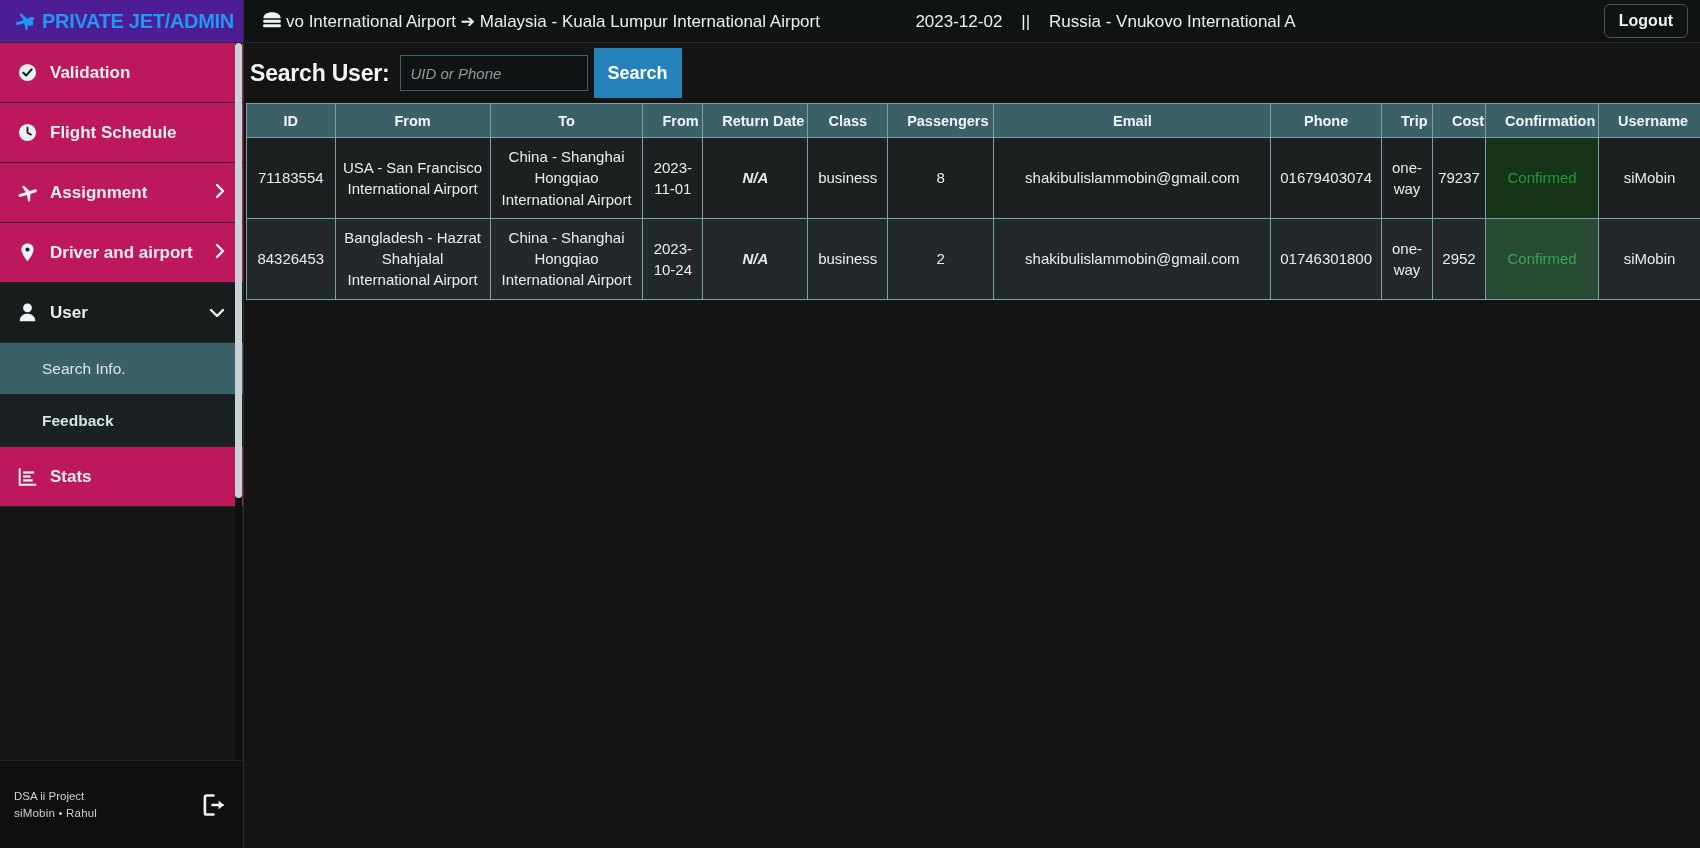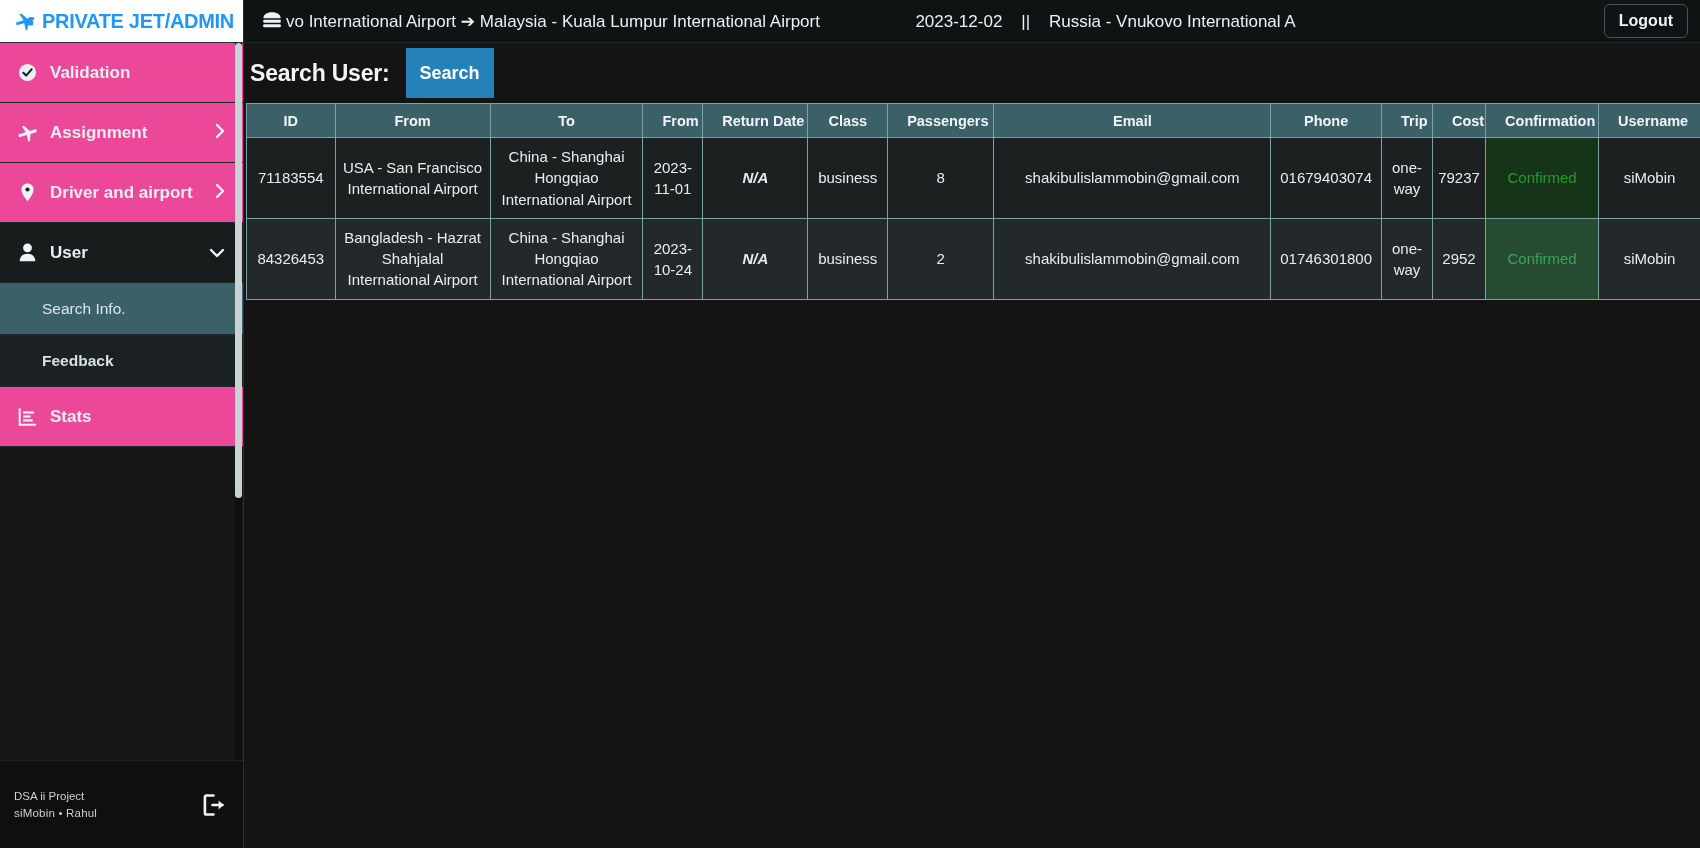--- a/index.html
+++ b/index.html
@@ -21,37 +21,37 @@
     border-right: 1px solid #2a2f31;
   }
   .brand {
     height: 43px;
     display: flex; align-items: center; gap: 4px;
     padding-left: 14px;
     color: #2196f3;
     font-size: 20px; font-weight: bold;
     letter-spacing: -0.3px;
     border-bottom: 1px solid #2a2f31;
-    background: #ffffff;
+    background: #4c1d95;
     white-space: nowrap;
   }
   .brand .logo-ic { display: inline-flex; align-items: center; margin-right: 2px; }
   .nav-scroll {
     flex: 1 1 auto;
     overflow-y: hidden;
     position: relative;
   }
   .nav-item {
     display: flex; align-items: center;
     height: 60px;
     padding: 0 18px 0 16px;
     color: #e8eef0;
     font-size: 17px; font-weight: bold;
     border-bottom: 1px solid #232829;
-    background: #ec4899;
+    background: #be185d;
     cursor: pointer;
     white-space: nowrap;
   }
   .nav-item .ic {
     width: 22px; display: inline-flex; justify-content: center; align-items: center;
     margin-right: 12px; flex: 0 0 22px;
   }
   .nav-item .lbl { flex: 1 1 auto; }
   .nav-item .chev { color: #dfe7ea; font-size: 15px; font-weight: bold; }
   .nav-item.active-parent { background: #191c1d; }
@@ -221,20 +221,29 @@
       <div class="nav-item">
         <span class="ic">
           <svg width="19" height="19" viewBox="0 0 20 20">
               <circle cx="10" cy="10" r="9" fill="#e9eff1"></circle>
               <path d="M5.6 10.2 L8.6 13.2 L14.4 6.6" stroke="#1a1d1e" stroke-width="2.1" fill="none" stroke-linecap="round" stroke-linejoin="round"></path>
             </svg>
         </span>
         <span class="lbl">Validation</span>
       </div>
 
+      <div class="nav-item">
+        <span class="ic">
+          <svg width="19" height="19" viewBox="0 0 20 20">
+              <circle cx="10" cy="10" r="9" fill="#e9eff1"></circle>
+              <path d="M10 4.8 V10.3 L13.6 12.2" stroke="#1a1d1e" stroke-width="1.9" fill="none" stroke-linecap="round"></path>
+            </svg>
+        </span>
+        <span class="lbl">Flight Schedule</span>
+      </div>
 
       <div class="nav-item">
         <span class="ic">
           <svg width="21" height="19" viewBox="0 0 22 20">
               <path d="M1.4 12.2 L9.2 9.8 L5.2 3.6 L7.2 3.0 L13.4 8.4 L18.4 6.8 C19.6 6.4 20.6 7.0 20.8 7.8 C21.0 8.7 20.3 9.6 19.1 10.0 L14.1 11.6 L13.7 19.0 L11.8 19.6 L10.3 12.6 L2.2 15.0 Z" fill="#eef4f6"></path>
             </svg>
         </span>
         <span class="lbl">Assignment</span>
         <span class="chev">
           <svg width="10" height="16" viewBox="0 0 10 16">
@@ -330,20 +339,21 @@
           <span class="mq-sep">||</span>
           <span class="mq-sep">&nbsp;&nbsp;</span>
           <span>Russia - Vnukovo International A</span>
         </span>
       </div>
       <button class="logout-btn">Logout</button>
     </header>
 
     <div class="searchbar">
       <span class="search-label">Search User:</span>
+      <input class="search-input" type="text" placeholder="UID or Phone" style="">
       <button class="search-btn">Search</button>
     </div>
 
     <div class="table-wrap">
       <table class="grid">
         <colgroup>
           <col class="c-id">
             <col class="c-from">
             <col class="c-to">
             <col class="c-date">

